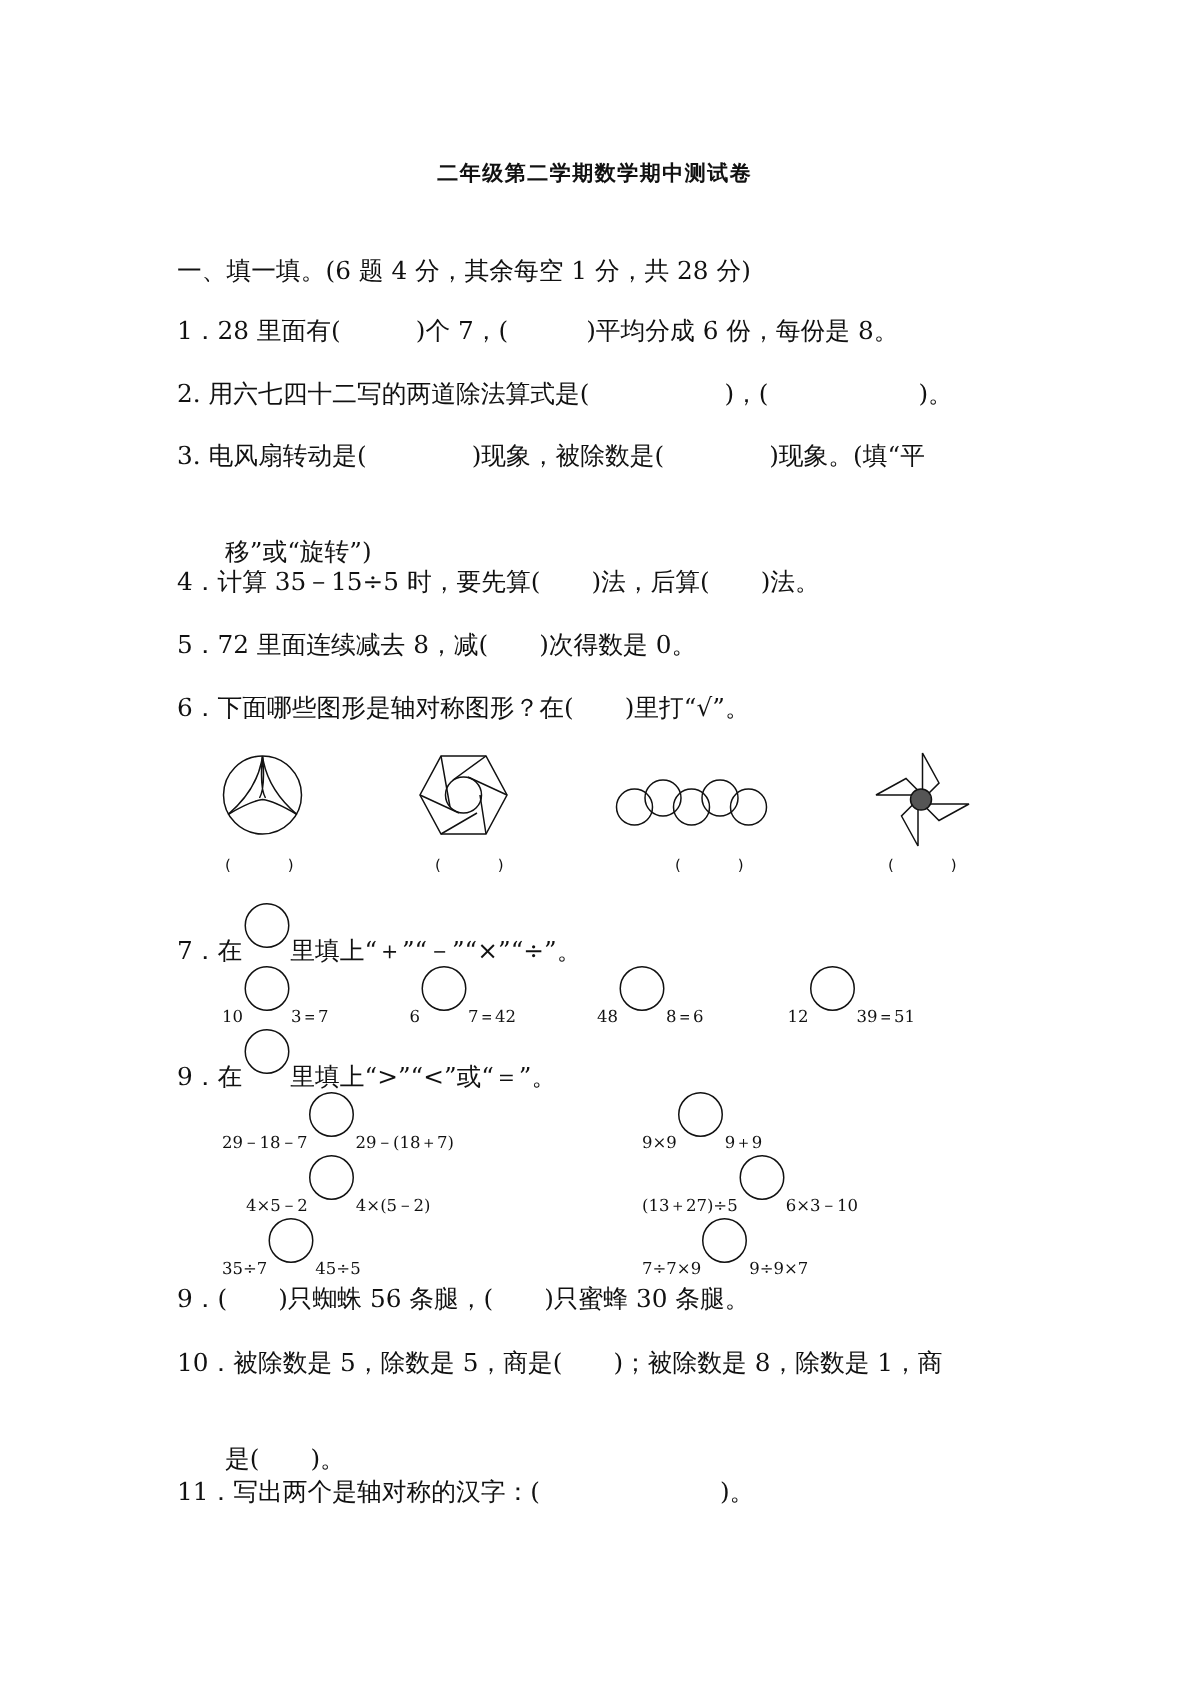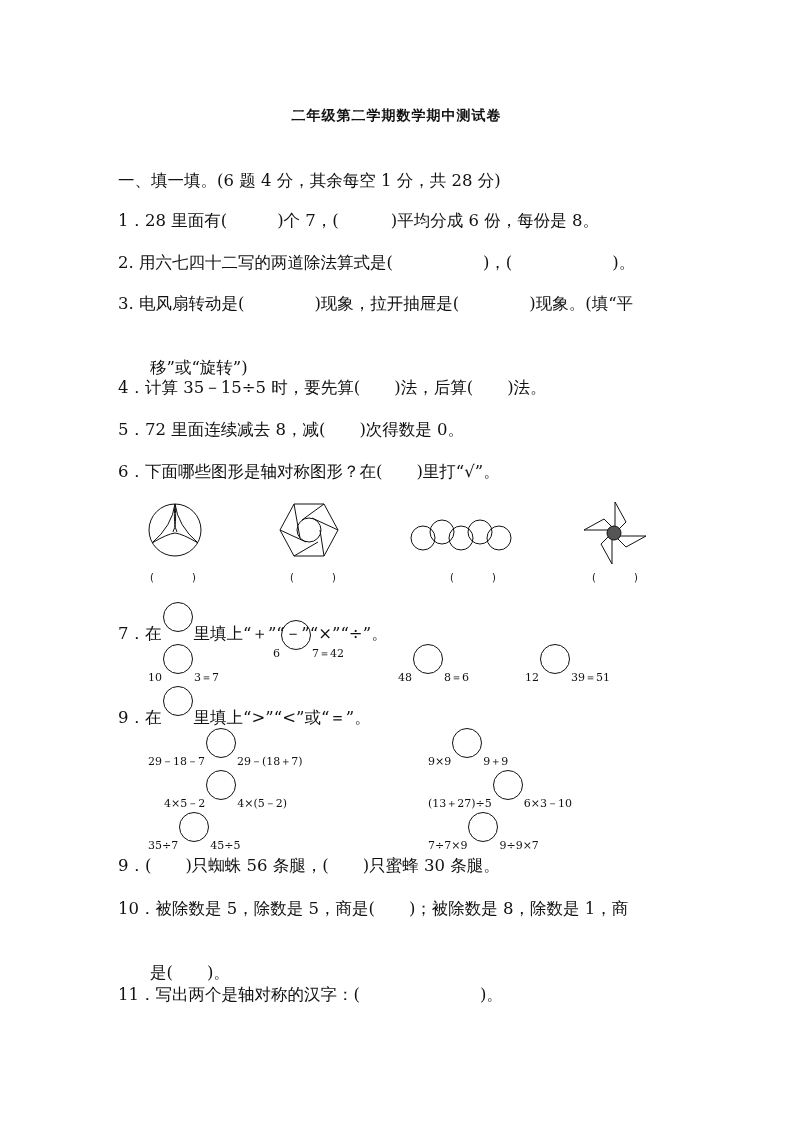--- a/index.html
+++ b/index.html
@@ -26,21 +26,21 @@
 
 <div class="line" style="top:210px;">
   <span>1．28 里面有(</span><span class="blank" style="width:50px"></span><span>)个 7，(</span><span class="blank" style="width:52px"></span><span>)平均分成 6 份，每份是 8。</span>
 </div>
 
 <div class="line" style="top:252px;">
   <span>2. 用六七四十二写的两道除法算式是(</span><span class="blank" style="width:90px"></span><span>)，(</span><span class="blank" style="width:100px"></span><span>)。</span>
 </div>
 
 <div class="line" style="top:293px;">
-  <span>3. 电风扇转动是(</span><span class="blank" style="width:70px"></span><span>)现象，拉开抽屉是(</span><span class="blank" style="width:70px"></span><span>)现象。(填“平</span>
+  <span>3. 电风扇转动是(</span><span class="blank" style="width:70px"></span><span>)现象，被除数是(</span><span class="blank" style="width:70px"></span><span>)现象。(填“平</span>
 </div>
 <div class="line indent" style="top:335px;">移”或“旋转”)</div>
 
 <div class="line" style="top:377px;">
   <span>4．计算 35－15÷5 时，要先算(</span><span class="blank" style="width:34px"></span><span>)法，后算(</span><span class="blank" style="width:34px"></span><span>)法。</span>
 </div>
 
 <div class="line" style="top:419px;">
   <span>5．72 里面连续减去 8，减(</span><span class="blank" style="width:34px"></span><span>)次得数是 0。</span>
 </div>
@@ -77,21 +77,21 @@
 
 <div class="figparen" style="left:150px;top:572px;"><span>(</span><span style="display:inline-block;width:38px"></span><span>)</span></div>
 <div class="figparen" style="left:290px;top:572px;"><span>(</span><span style="display:inline-block;width:38px"></span><span>)</span></div>
 <div class="figparen" style="left:450px;top:572px;"><span>(</span><span style="display:inline-block;width:38px"></span><span>)</span></div>
 <div class="figparen" style="left:592px;top:572px;"><span>(</span><span style="display:inline-block;width:38px"></span><span>)</span></div>
 
 <div class="line" style="top:612px;">
   <span>7．在</span><span class="circ"></span><span>里填上“＋”“－”“×”“÷”。</span>
 </div>
 <div class="expr" style="left:148px;top:654px;"><span>10</span><span class="circ"></span><span>3＝7</span></div>
-<div class="expr" style="left:273px;top:630px;"><span>6</span><span class="circ"></span><span>7＝42</span></div>
+<div class="expr" style="left:273px;top:654px;"><span>6</span><span class="circ"></span><span>7＝42</span></div>
 <div class="expr" style="left:398px;top:654px;"><span>48</span><span class="circ"></span><span>8＝6</span></div>
 <div class="expr" style="left:525px;top:654px;"><span>12</span><span class="circ"></span><span>39＝51</span></div>
 
 <div class="line" style="top:696px;">
   <span>9．在</span><span class="circ"></span><span>里填上“&gt;”“&lt;”或“＝”。</span>
 </div>
 <div class="expr" style="left:148px;top:738px;"><span>29－18－7</span><span class="circ"></span><span>29－(18＋7)</span></div>
 <div class="expr" style="left:428px;top:738px;"><span>9×9</span><span class="circ"></span><span>9＋9</span></div>
 <div class="expr" style="left:148px;top:780px;margin-left:16px;"><span>4×5－2</span><span class="circ"></span><span>4×(5－2)</span></div>
 <div class="expr" style="left:428px;top:780px;"><span>(13＋27)÷5</span><span class="circ"></span><span>6×3－10</span></div>

